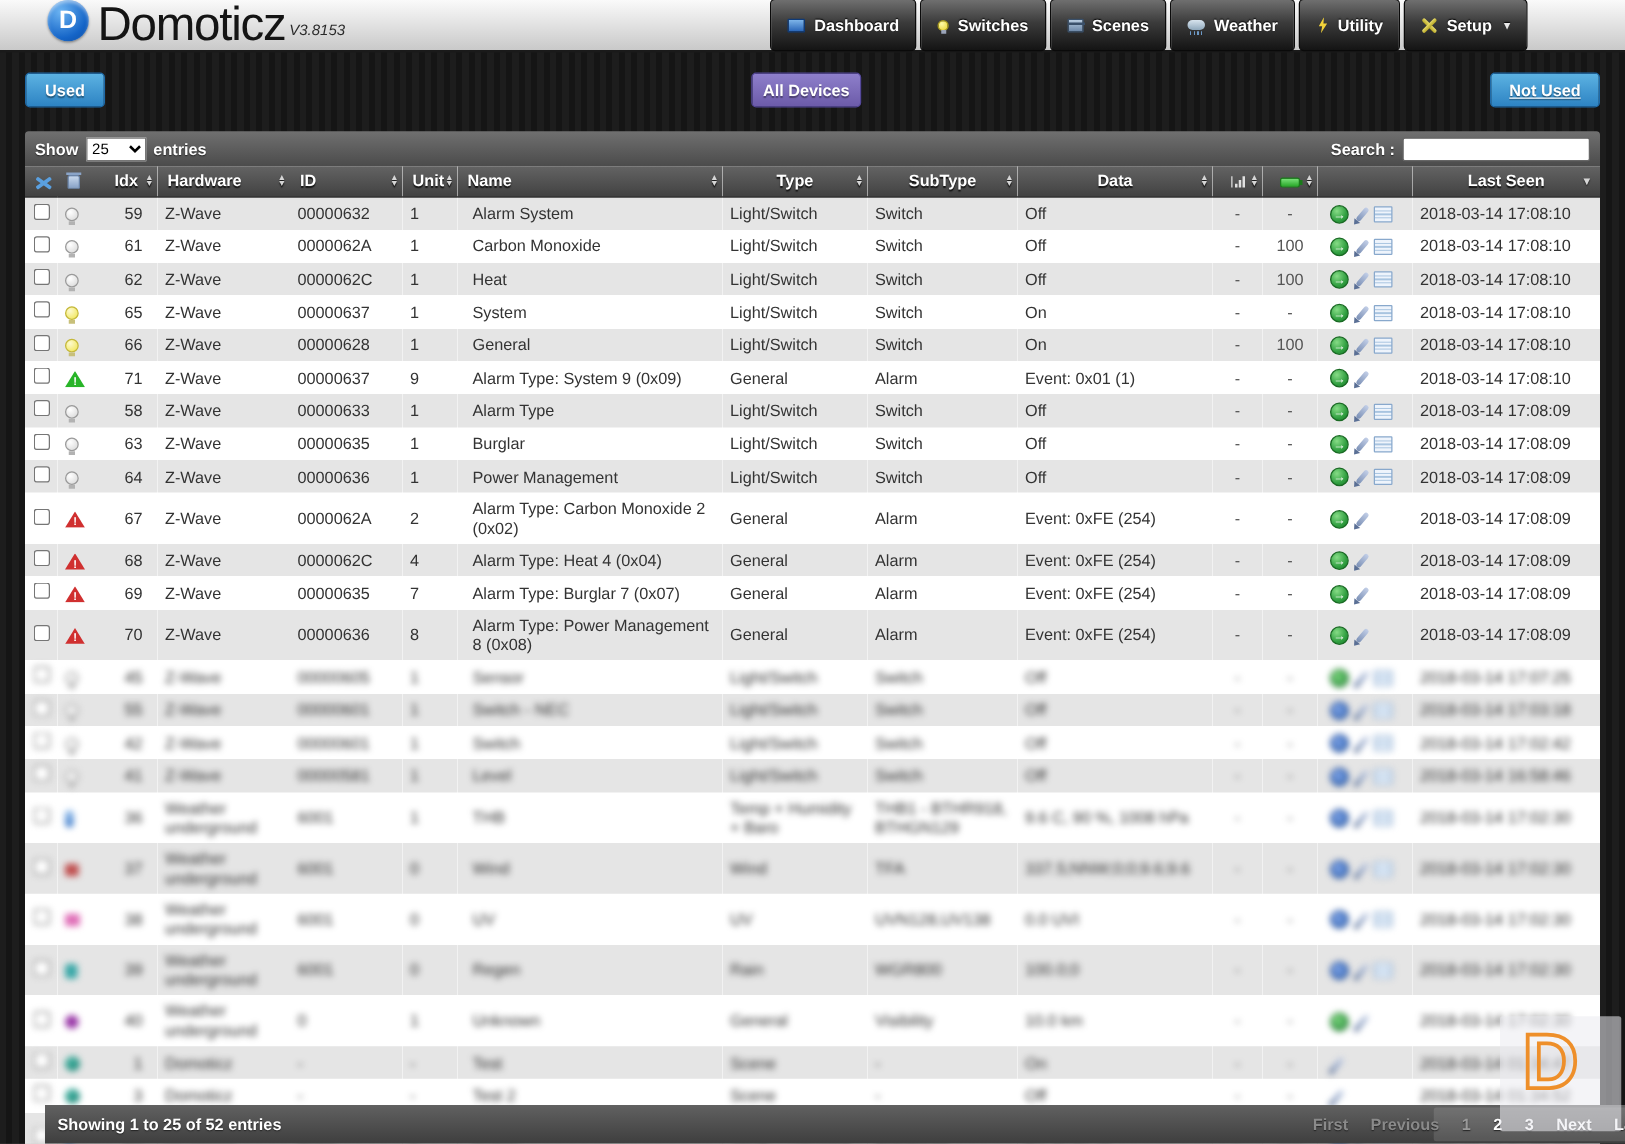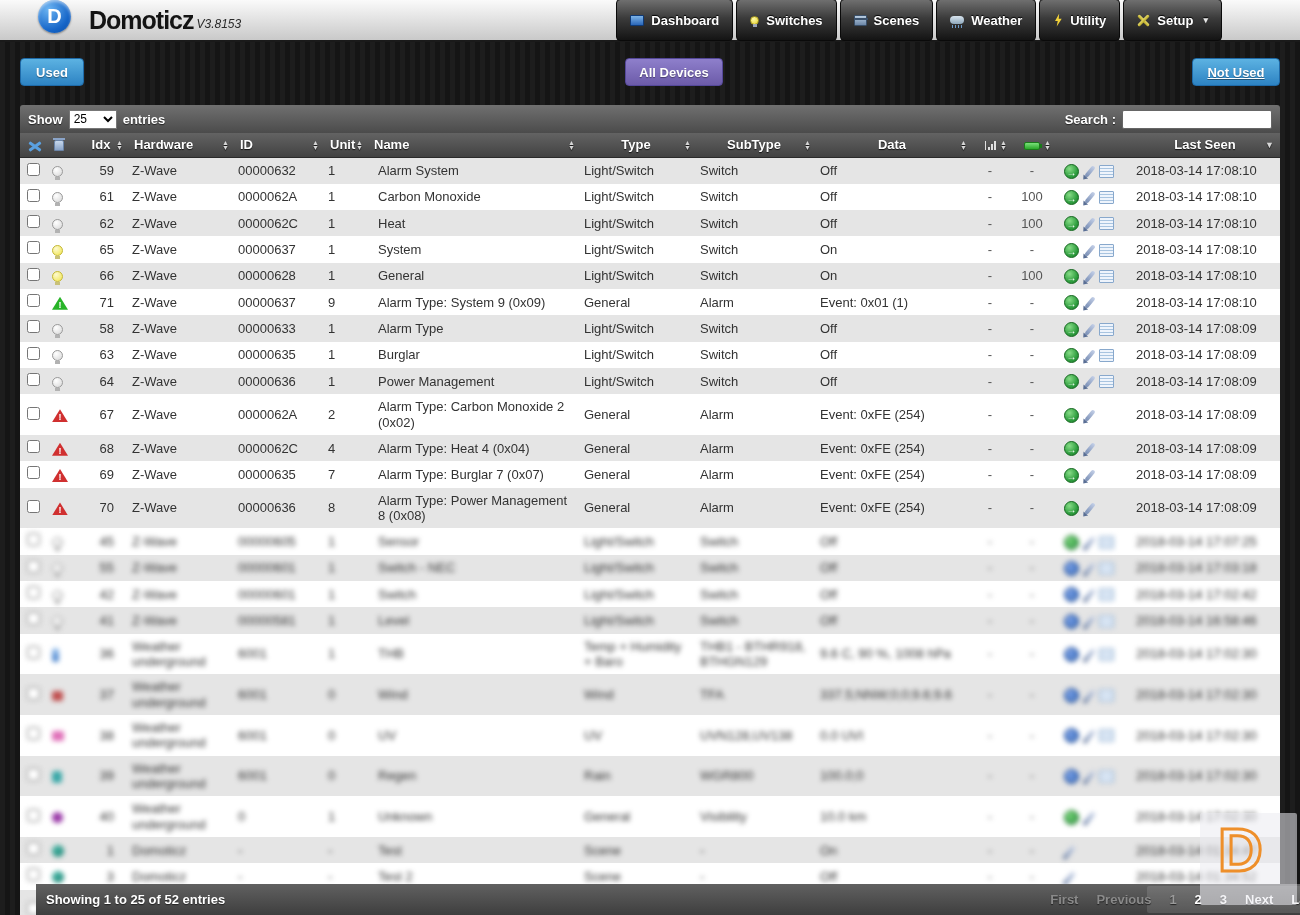--- a/index.html
+++ b/index.html
@@ -19,21 +19,21 @@
     display:flex; align-items:center;
     position:relative; z-index:5;
   }
   .logo-wrap{ display:flex; align-items:flex-start; padding-left:38px; }
   .logo-circle{
     width:33px; height:33px; border-radius:50%;
     background:radial-gradient(circle at 32% 28%, #6cb4f2, #1565c8 65%, #0a4aa0);
     color:#fff; font-weight:bold; font-size:20px; text-align:center; line-height:33px;
     box-shadow: inset 0 2px 3px rgba(255,255,255,.5), 0 1px 2px rgba(0,0,0,.4);
   }
-  .brand{ font-size:25px; font-weight:bold; color:#141414; letter-spacing:-1px; margin-left:18px; line-height:40px;}
+  .brand{ font-size:38px; font-weight:normal; color:#141414; letter-spacing:-1px; margin-left:7px; line-height:40px;}
   .version{ font-size:12px; font-style:italic; color:#2a2a2a; margin-left:3px; margin-top:17px; }
 
   .nav{ margin-left:auto; display:flex; gap:3px; padding-right:78px; height:42px; align-items:stretch;}
   .nav-btn{
     display:flex; align-items:center; gap:7px; padding:0 13px;
     background:linear-gradient(180deg,#6f6f6f,#3b3b3b 45%,#141414);
     border:1px solid #0a0a0a; border-radius:4px;
     color:#fff; font-weight:bold; font-size:13px; cursor:pointer;
     text-shadow:0 -1px 1px #000;
   }
@@ -56,21 +56,21 @@
 
   
   .filterbar{ position:absolute; top:58px; left:0; width:100%; height:30px; z-index:4;}
   .fbtn{
     position:absolute; height:28px; border-radius:4px;
     color:#fff; font-weight:bold; font-size:13px;
     display:flex; align-items:center; justify-content:center;
     cursor:pointer; text-shadow:0 1px 1px rgba(0,0,0,.4);
   }
   .fbtn-used{ left:20px; width:64px; background:linear-gradient(#5cb2e2,#2d83c3); border:1px solid #1e6aa8;}
-  .fbtn-all{ left:601px; width:98px; background:linear-gradient(#8e7fcb,#6c5ba9); border:1px solid #55489a;margin-left:24px;}
+  .fbtn-all{ left:601px; width:88px; background:linear-gradient(#8e7fcb,#6c5ba9); border:1px solid #55489a;}
   .fbtn-notused{ right:20px; width:88px; background:linear-gradient(#5cb2e2,#2d83c3); border:1px solid #1e6aa8;text-decoration:underline;}
 
   
   .tablewrap{ position:absolute; top:105px; left:20px; width:1260px; z-index:3;}
   .toolbar{
     height:28px; background:linear-gradient(#707070,#4b4b4b);
     border-radius:3px 3px 0 0;
     display:flex; align-items:center; color:#fff; font-size:13px; font-weight:bold;
     padding:0 8px; text-shadow:0 1px 1px #222;
   }

